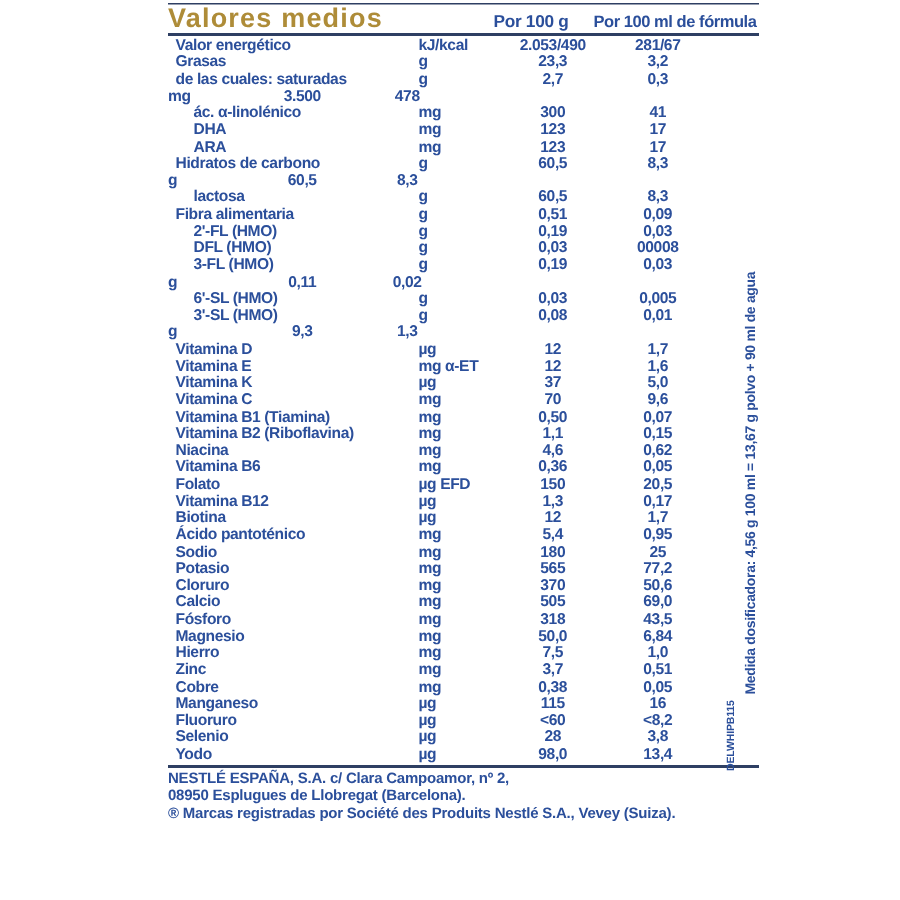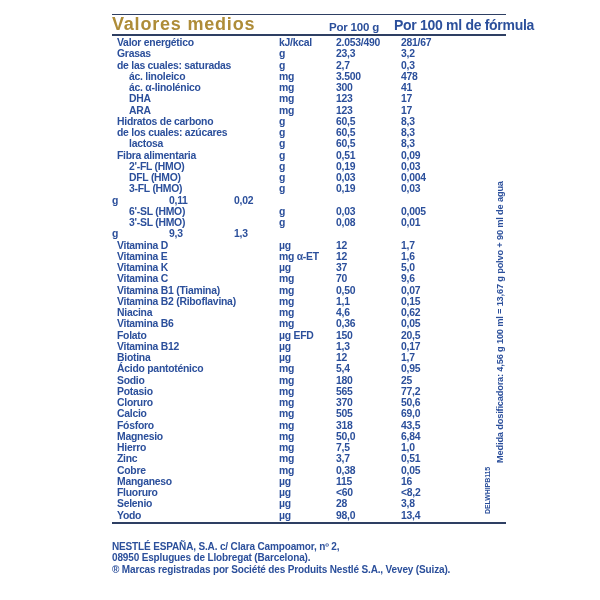--- a/index.html
+++ b/index.html
@@ -7,37 +7,37 @@
     --accent-gold:#ae8c38;
     --rule:#2e3f63;
   }
   *{box-sizing:border-box;margin:0;padding:0}
   html,body{width:600px;height:600px;overflow:hidden;background:#fff}
   .sheet{
     position:relative;width:600px;height:600px;background:#fff;
     font-family:"Liberation Sans",sans-serif;font-weight:bold;
     color:var(--text-blue);
   }
-  .label-block{position:absolute;left:112px;top:14px;width:394px}
+  .label-block{position:absolute;left:112px;top:2px;width:394px}
   .rule-thin{border-top:1.5px solid var(--rule)}
   .rule-thick{border-top:2.5px solid var(--rule)}
   .rule-bottom{border-top:2px solid var(--rule);margin-top:1px}
   .header{display:flex;align-items:flex-end;height:19px;padding-bottom:1px}
   .title{flex:1;font-size:18px;line-height:18px;letter-spacing:.8px;color:var(--accent-gold);white-space:nowrap}
   .col-h{white-space:nowrap}
   .col-h-100g{width:65px;text-align:left;font-size:11.5px;letter-spacing:-.2px}
-  .col-h-100ml{width:112px;font-size:14px;letter-spacing:-.3px}
+  .col-h-100ml{width:112px;text-align:center;font-size:11px;letter-spacing:-.3px}
   .rows{padding-top:1px}
   .row{display:flex;height:11.25px;line-height:11.3px;font-size:10.4px;letter-spacing:-.25px;padding-right:30px}
   .c-label{flex:1;padding-left:5px;white-space:nowrap;overflow:visible}
   .row.indent .c-label{padding-left:17px}
   .c-unit{width:57px;white-space:nowrap}
-  .c-v1{width:65px;text-align:left;white-space:nowrap}
-  .c-v2{width:75px;text-align:left;white-space:nowrap}
-  .footer{margin-top:17px;font-size:10px;line-height:11.4px;letter-spacing:-.15px;white-space:nowrap}
+  .c-v1{width:65px;text-align:center;white-space:nowrap}
+  .c-v2{width:75px;text-align:center;white-space:nowrap}
+  .footer{margin-top:2px;font-size:10px;line-height:11.4px;letter-spacing:-.15px;white-space:nowrap}
   .vtext{
     position:absolute;transform-origin:0 0;transform:rotate(-90deg);
     white-space:nowrap;color:var(--text-blue);font-weight:bold;
   }
   .dosage{left:495px;top:463px;font-size:9.3px;letter-spacing:-.2px}
   .code{left:484px;top:514px;font-size:7px;letter-spacing:-.1px}
 </style>
 </head>
 <body>
 
@@ -66,21 +66,20 @@
   </div>
 
   <div class="row">
     <div class="c-label">de las cuales: saturadas</div>
     <div class="c-unit">g</div>
     <div class="c-v1">2,7</div>
     <div class="c-v2">0,3</div>
   </div>
 
   <div class="row indent">
-    <div class="c-label">ác. linoleico</div>
     <div class="c-unit">mg</div>
     <div class="c-v1">3.500</div>
     <div class="c-v2">478</div>
   </div>
 
   <div class="row indent">
     <div class="c-label">ác. α-linolénico</div>
     <div class="c-unit">mg</div>
     <div class="c-v1">300</div>
     <div class="c-v2">41</div>
@@ -101,21 +100,20 @@
   </div>
 
   <div class="row">
     <div class="c-label">Hidratos de carbono</div>
     <div class="c-unit">g</div>
     <div class="c-v1">60,5</div>
     <div class="c-v2">8,3</div>
   </div>
 
   <div class="row">
-    <div class="c-label">de los cuales: azúcares</div>
     <div class="c-unit">g</div>
     <div class="c-v1">60,5</div>
     <div class="c-v2">8,3</div>
   </div>
 
   <div class="row indent">
     <div class="c-label">lactosa</div>
     <div class="c-unit">g</div>
     <div class="c-v1">60,5</div>
     <div class="c-v2">8,3</div>
@@ -132,21 +130,21 @@
     <div class="c-label">2'-FL (HMO)</div>
     <div class="c-unit">g</div>
     <div class="c-v1">0,19</div>
     <div class="c-v2">0,03</div>
   </div>
 
   <div class="row indent">
     <div class="c-label">DFL (HMO)</div>
     <div class="c-unit">g</div>
     <div class="c-v1">0,03</div>
-    <div class="c-v2">0,004</div>
+    <div class="c-v2">00008</div>
   </div>
 
   <div class="row indent">
     <div class="c-label">3-FL (HMO)</div>
     <div class="c-unit">g</div>
     <div class="c-v1">0,19</div>
     <div class="c-v2">0,03</div>
   </div>
 
   <div class="row indent">

